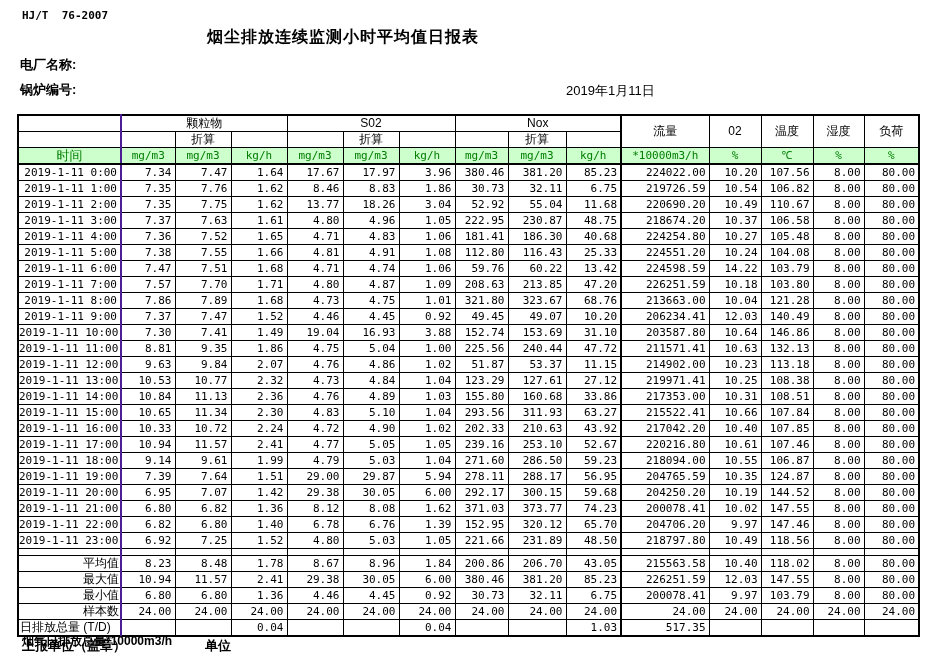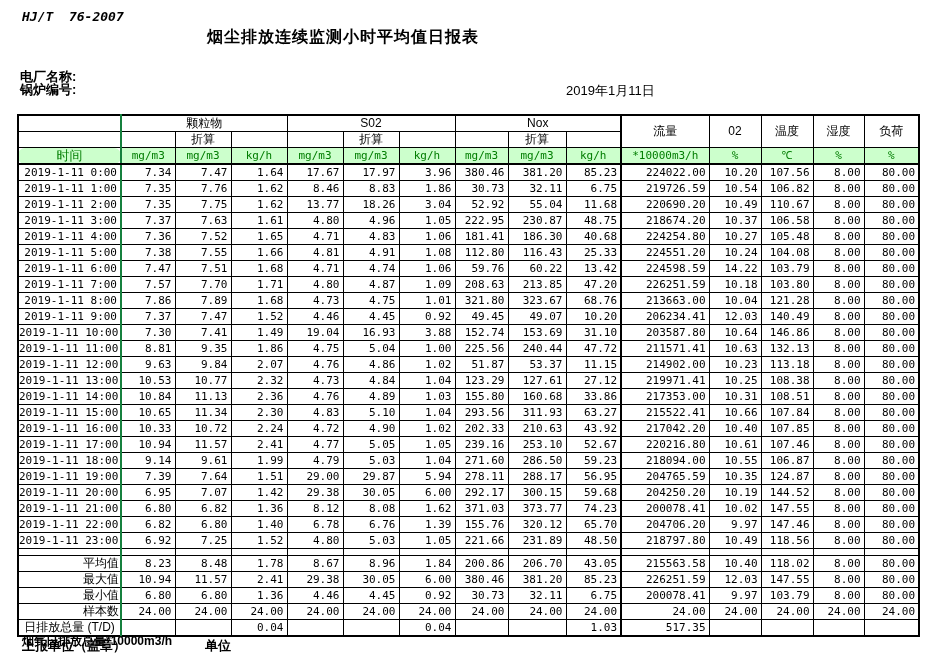--- a/index.html
+++ b/index.html
@@ -2,23 +2,23 @@
 <html><head>
 <meta charset="utf-8">
 <style>
   html,body{margin:0;padding:0;}
   body{
     width:938px;height:658px;position:relative;background:#ffffff;
     font-family:"Liberation Sans",sans-serif;color:#000;
     overflow:hidden;
   }
   .abs{position:absolute;white-space:pre;}
-  #std-no{left:22px;top:9px;font-size:13px;font-weight:bold;font-family:"DejaVu Sans Mono",monospace;font-style:italic;}
+  #std-no{left:22px;top:9px;font-size:11px;font-weight:bold;font-family:"DejaVu Sans Mono",monospace;}
   #title{left:207px;top:27px;font-size:16px;font-weight:bold;letter-spacing:1px;}
-  #plant-label{left:20px;top:68px;font-size:13px;font-weight:bold;}
+  #plant-label{left:20px;top:56px;font-size:13px;font-weight:bold;}
   #boiler-label{left:20px;top:81px;font-size:13px;font-weight:bold;}
   #report-date{left:566px;top:82px;font-size:13px;}
   #foot1{left:22px;top:633px;font-size:12px;font-weight:bold;}
   #foot2{left:22px;top:637px;font-size:13px;font-weight:bold;}
   #foot3{left:205px;top:637px;font-size:13px;font-weight:bold;}
 
   table#report{
     position:absolute;left:17px;top:114px;
     border-collapse:collapse;table-layout:fixed;width:901px;
     border:2px solid #000;
@@ -38,28 +38,28 @@
   }
   #report tr.units td{
     background:#ccffcc;color:#007d00;
     text-align:center;padding:0;height:15px;
     border-bottom:2px solid #000;
     font-size:11px;
   }
   #report tr.units td.time-hd{
     font-family:"Liberation Sans",sans-serif;font-size:13px;
   }
-  #report td.t-col{border-right:2px solid #15803d;border-radius:7px;}
+  #report td.t-col{border-right:2px solid #4c1d95;}
   #report td.flow-l{border-left:2px solid #000;}
   #report tr.sep td{height:6px;padding:0;}
   #report td.sum-label{
     font-family:"Liberation Sans",sans-serif;font-size:12px;
     text-align:right;padding-right:1px;
   }
-  #report td.sum-label.left{text-align:center;padding-left:1px;margin-left:24px;}
+  #report td.sum-label.left{text-align:left;padding-left:1px;margin-left:24px;}
 </style>
 </head>
 <body>
 
 <div class="abs" id="std-no">HJ/T  76-2007</div>
 <div class="abs" id="title">烟尘排放连续监测小时平均值日报表</div>
 <div class="abs" id="plant-label">电厂名称:</div>
 <div class="abs" id="boiler-label">锅炉编号:</div>
 <div class="abs" id="report-date">2019年1月11日</div>
 
@@ -499,21 +499,21 @@
         <td>80.00</td>
       </tr>
       <tr>
         <td class="t-col">2019-1-11 22:00</td>
         <td>6.82</td>
         <td>6.80</td>
         <td>1.40</td>
         <td>6.78</td>
         <td>6.76</td>
         <td>1.39</td>
-        <td>155.76</td>
+        <td>152.95</td>
         <td>320.12</td>
         <td>65.70</td>
         <td class="flow-l">204706.20</td>
         <td>9.97</td>
         <td>147.46</td>
         <td>8.00</td>
         <td>80.00</td>
       </tr>
       <tr>
         <td class="t-col">2019-1-11 23:00</td>

